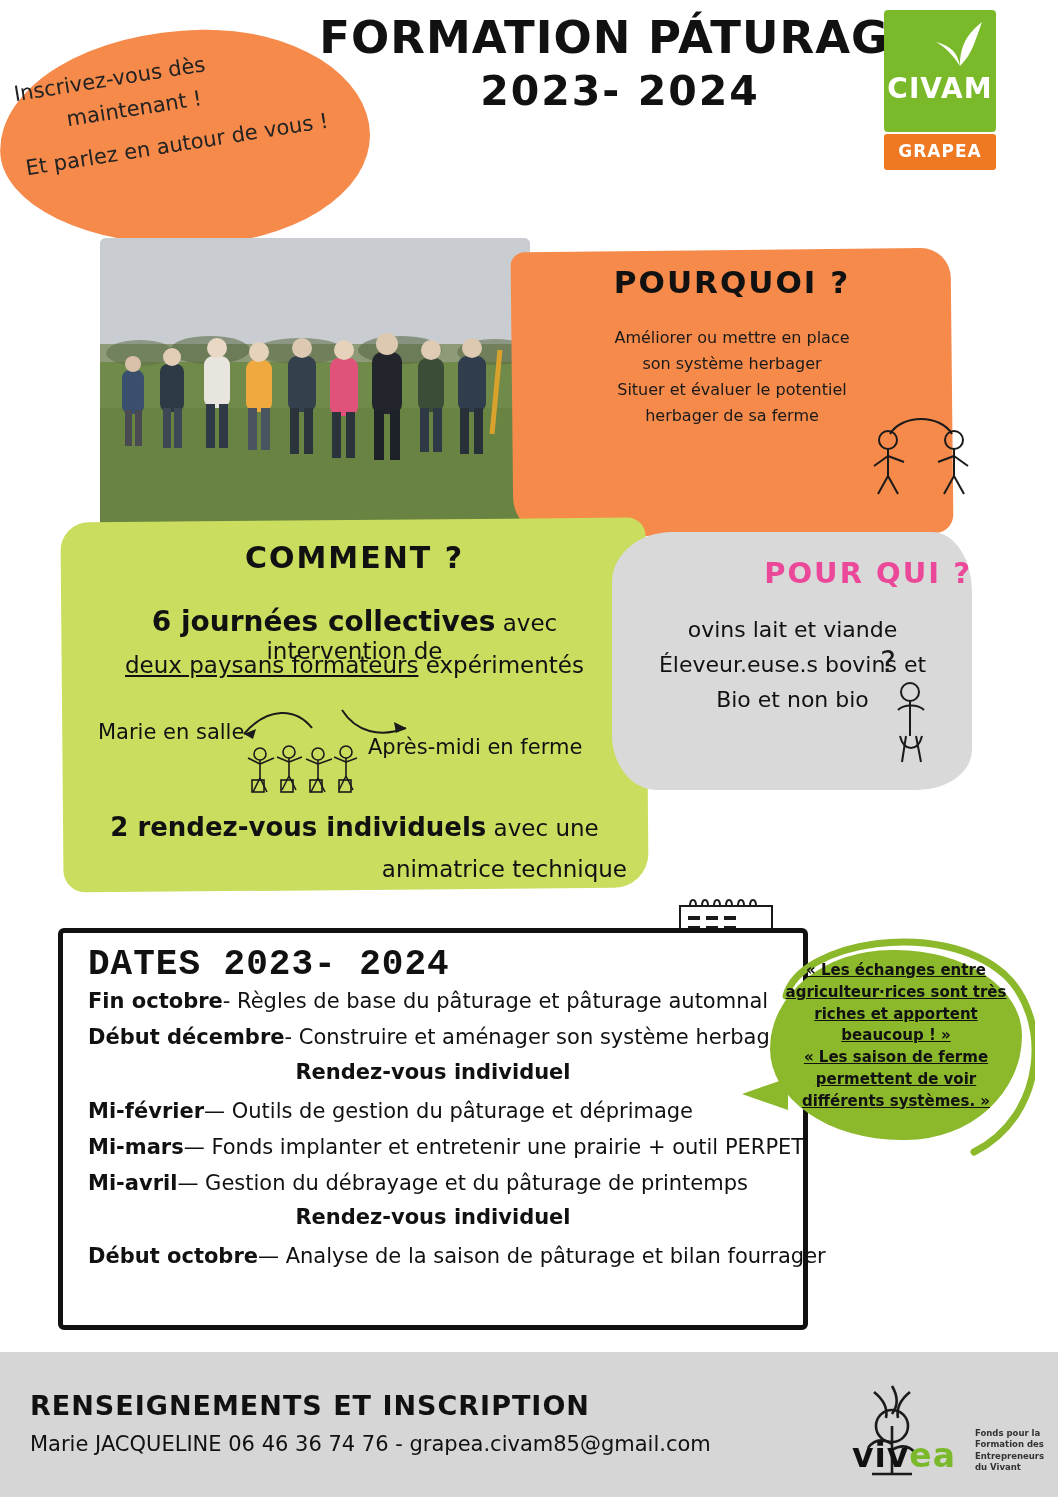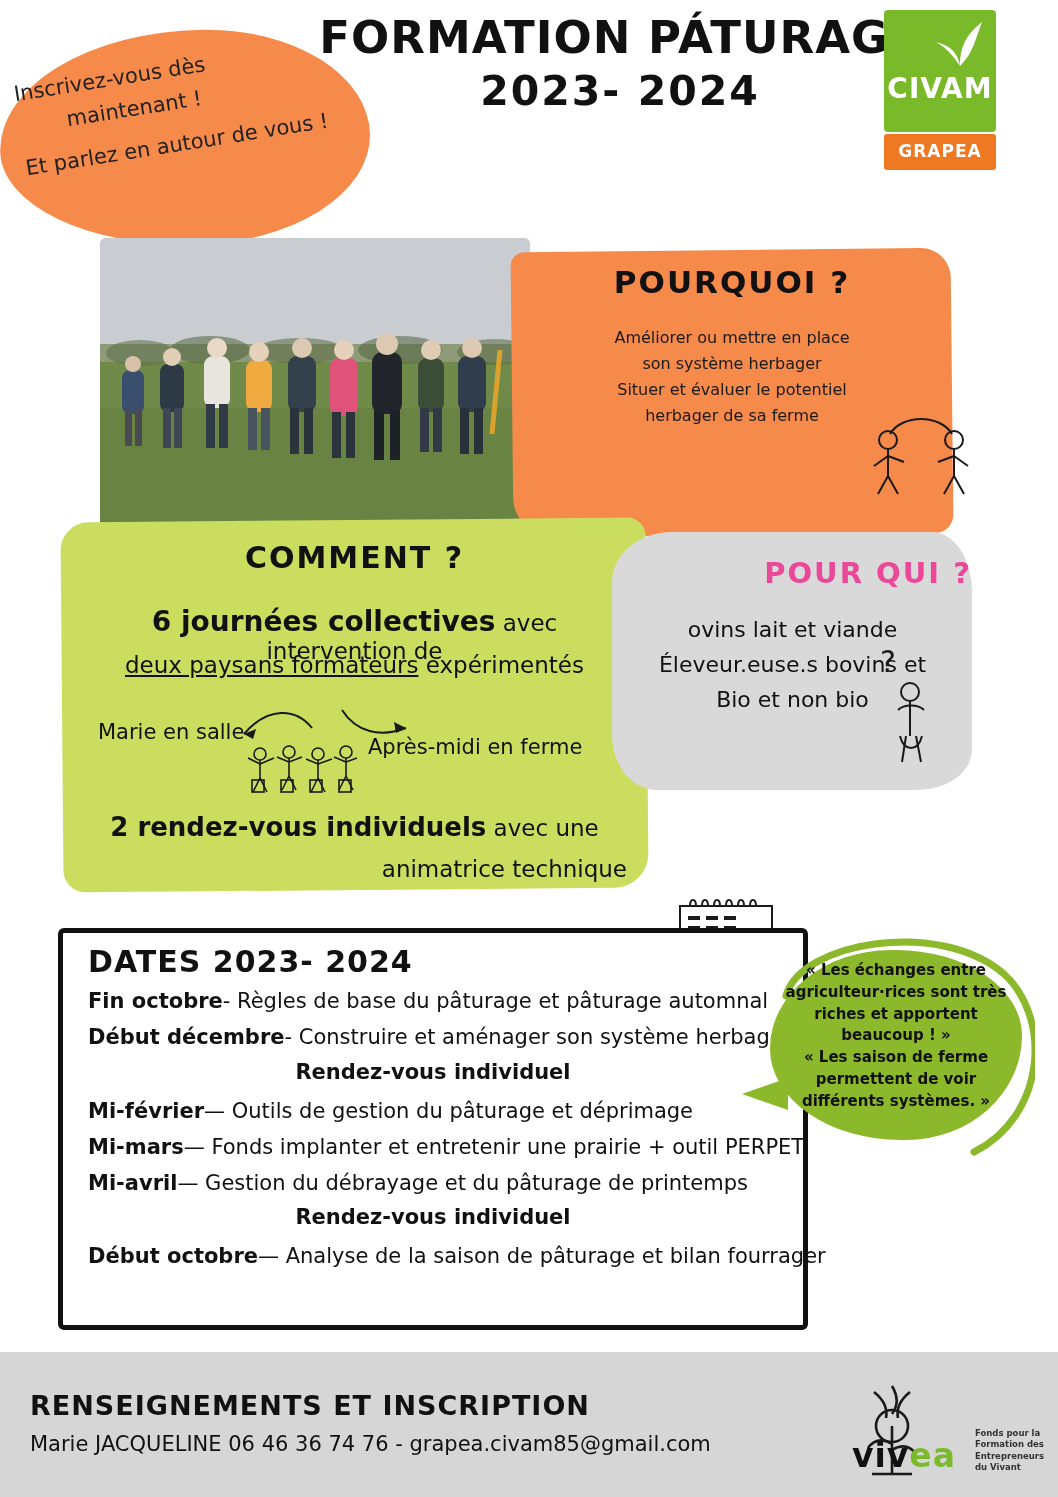--- a/index.html
+++ b/index.html
@@ -142,21 +142,21 @@
     font-size:22px;line-height:1.6;color:#111;
   }
 
   
   .dates-box{
     position:absolute;left:58px;top:928px;width:740px;height:392px;
     border:5px solid #111;border-radius:6px;background:#fff;
   }
   .dates-title{
     position:absolute;left:88px;top:944px;
-    font-weight:bold;font-size:30px;letter-spacing:1px;color:#111;
+    font-weight:bold;font-size:36px;letter-spacing:1px;color:#111;font-family:Liberation Mono, monospace;
   }
   .dates-list{
     position:absolute;left:88px;top:988px;width:690px;
   }
   .date-row{
     font-size:21px;color:#111;line-height:1.28;margin-bottom:9px;
     white-space:nowrap;
   }
   .date-row .lbl{font-weight:bold;}
   .rdv{
@@ -167,21 +167,21 @@
   
   .cal-icon{position:absolute;left:672px;top:892px;width:110px;height:80px;}
 
   
   .quote-bubble{
     position:absolute;left:770px;top:950px;width:252px;height:190px;
     background:#8cb82b;border-radius:48% 50% 46% 52% / 52% 45% 55% 48%;
   }
   .quote-text{
     position:absolute;left:780px;top:960px;width:232px;text-align:center;
-    font-size:15px;font-weight:bold;line-height:1.45;color:#111;
+    font-size:15px;font-weight:bold;line-height:1.45;color:#111;text-decoration:underline;
   }
   .quote-tail{
     position:absolute;left:742px;top:1078px;width:0;height:0;
     border-top:16px solid transparent;
     border-bottom:16px solid transparent;
     border-right:46px solid #8cb82b;
   }
   .swoosh{position:absolute;left:760px;top:930px;width:275px;height:240px;}
 
   

